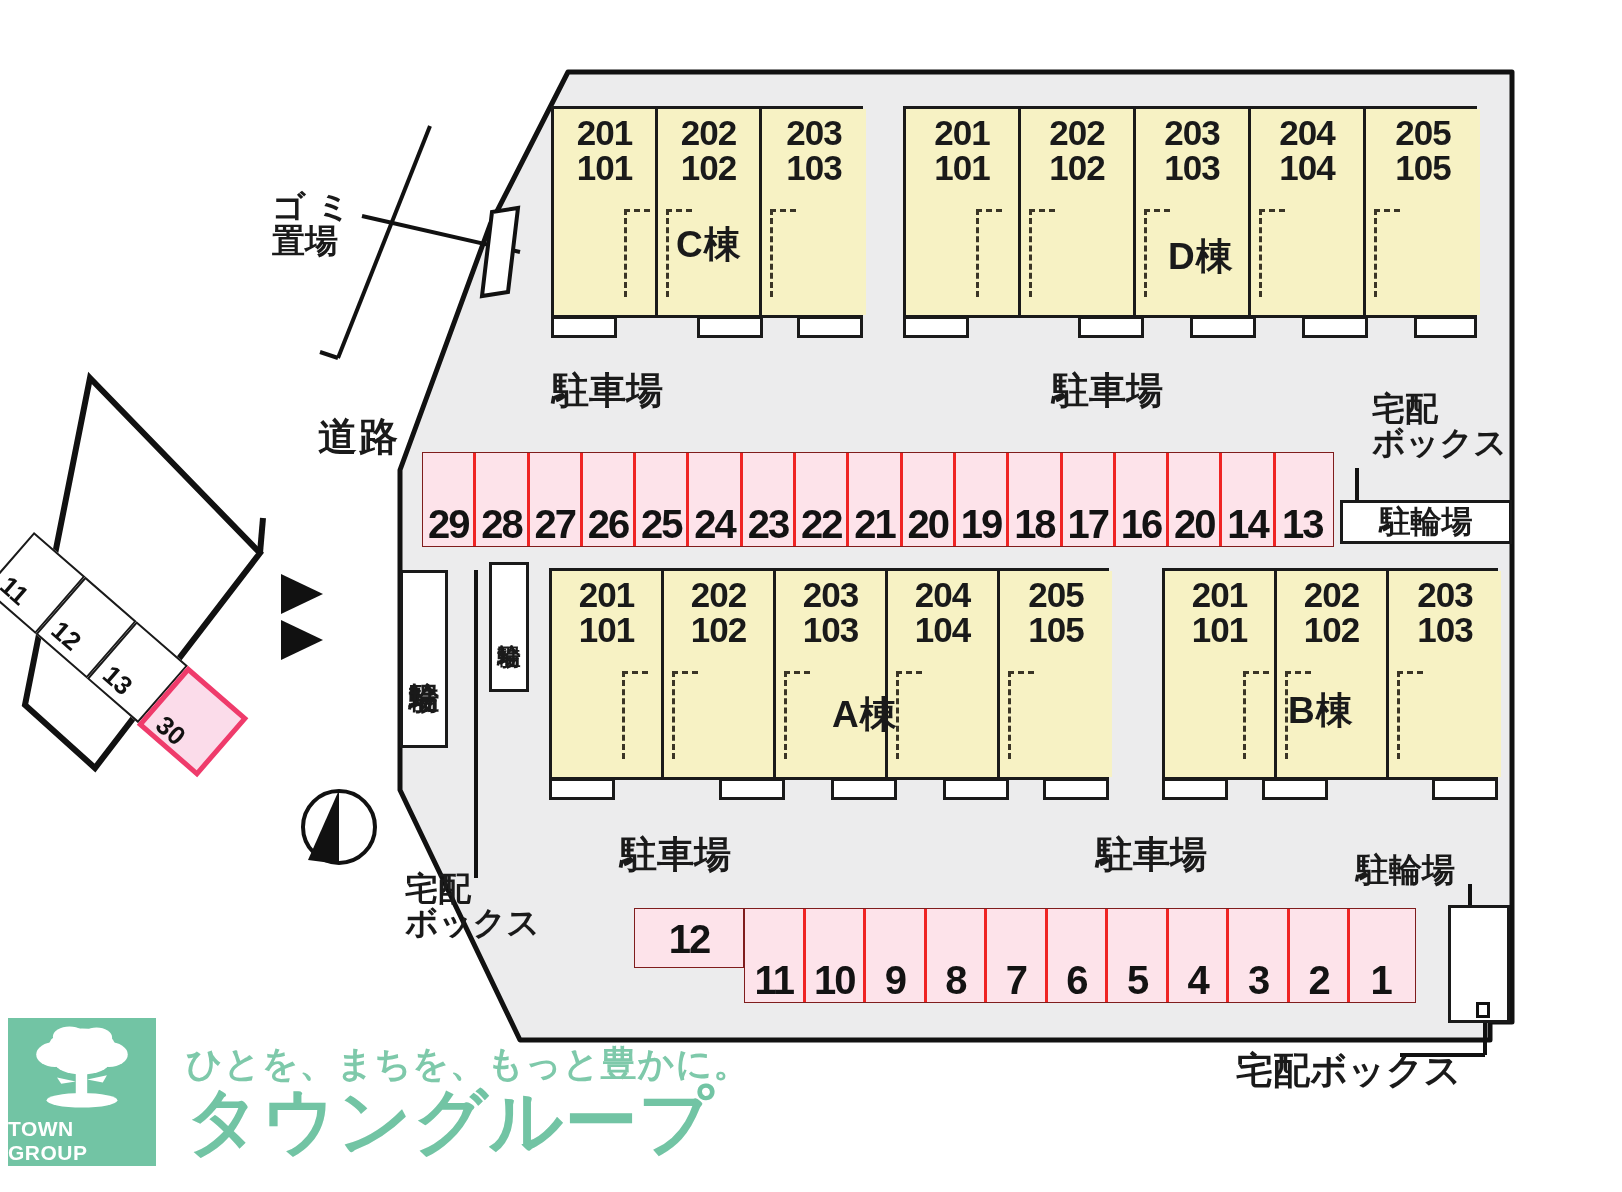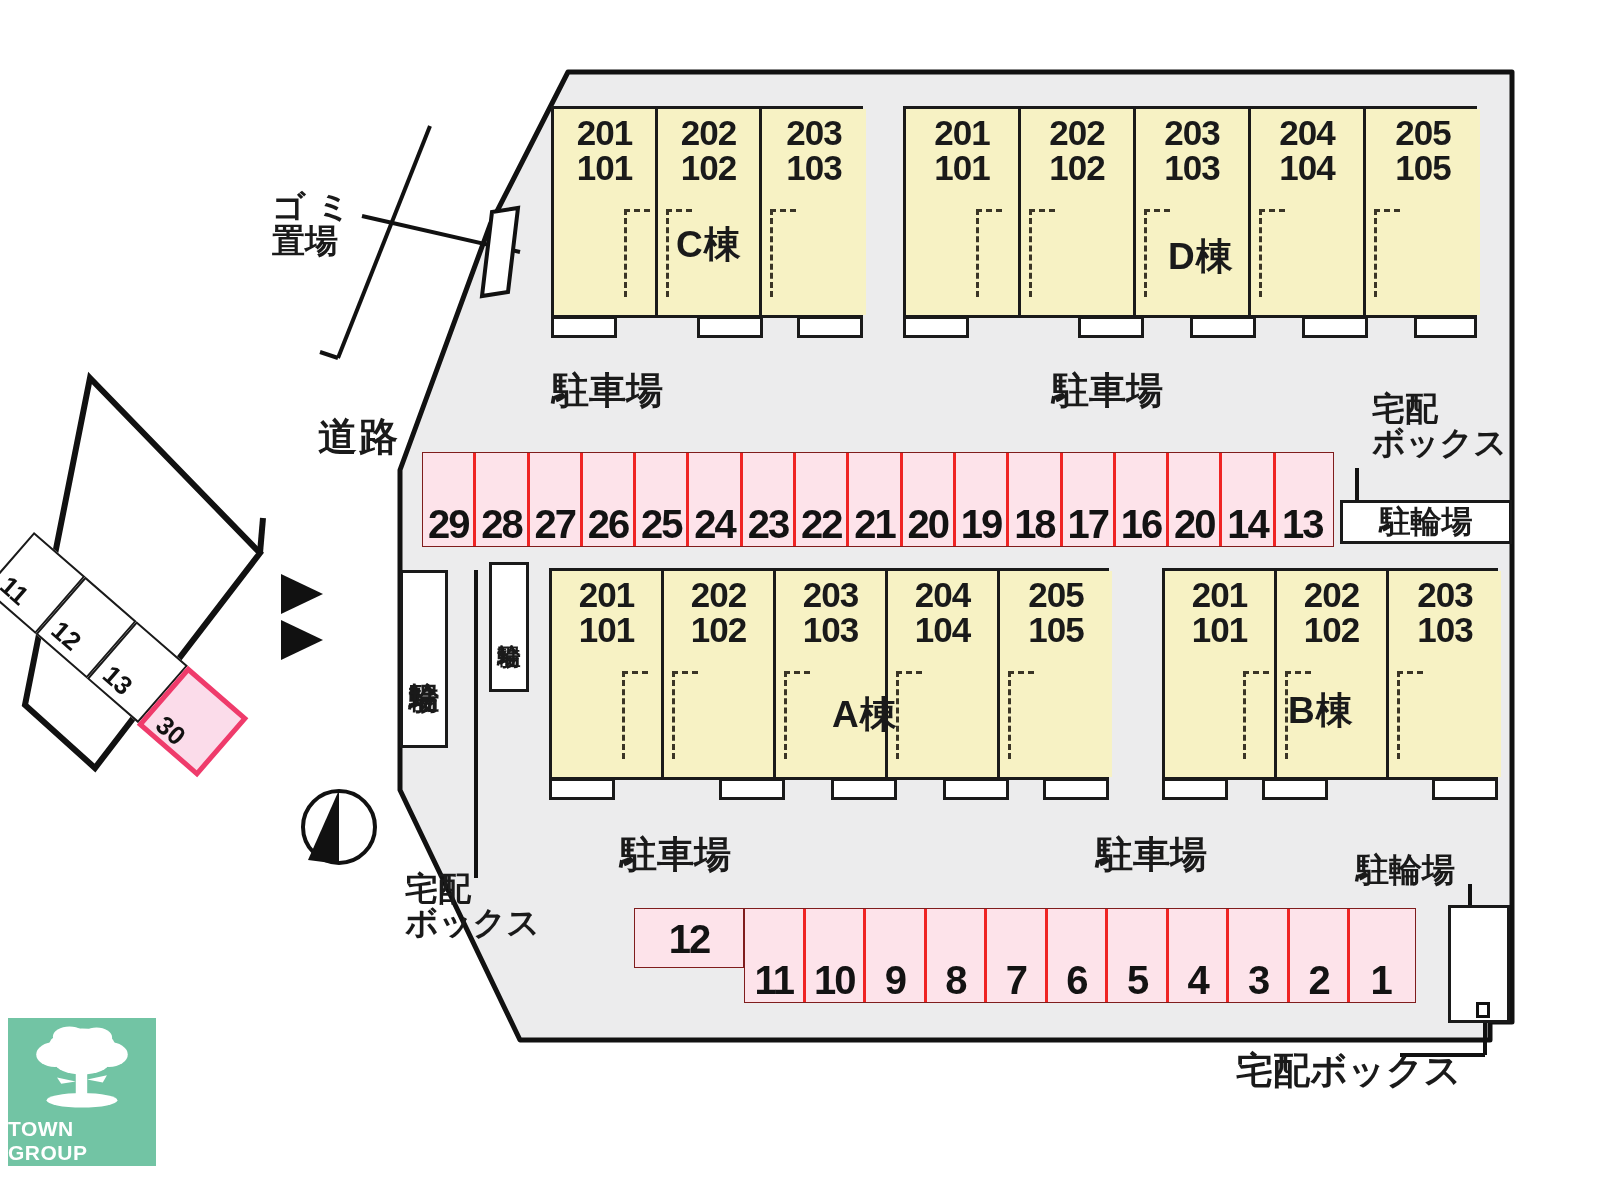--- a/index.html
+++ b/index.html
@@ -408,15 +408,19 @@
           <ellipse cx="64" cy="18" rx="15" ry="10"></ellipse>
           <ellipse cx="50" cy="42" rx="26" ry="11"></ellipse>
           <rect x="44" y="40" width="11" height="36"></rect>
           <ellipse cx="50" cy="78" rx="34" ry="7"></ellipse>
           <path d="M44 60 L26 56 L30 62 Z"></path>
           <path d="M55 58 L74 54 L70 61 Z"></path>
         </g>
       </svg>
       <div class="logo-en">TOWN GROUP</div>
     </div>
+    <div class="logo-text">
+      <div class="logo-tag">ひとを、まちを、もっと豊かに。</div>
+      <div class="logo-name">タウングループ</div>
+    </div>
   </div>
 
 </div>
 
 </body></html>

